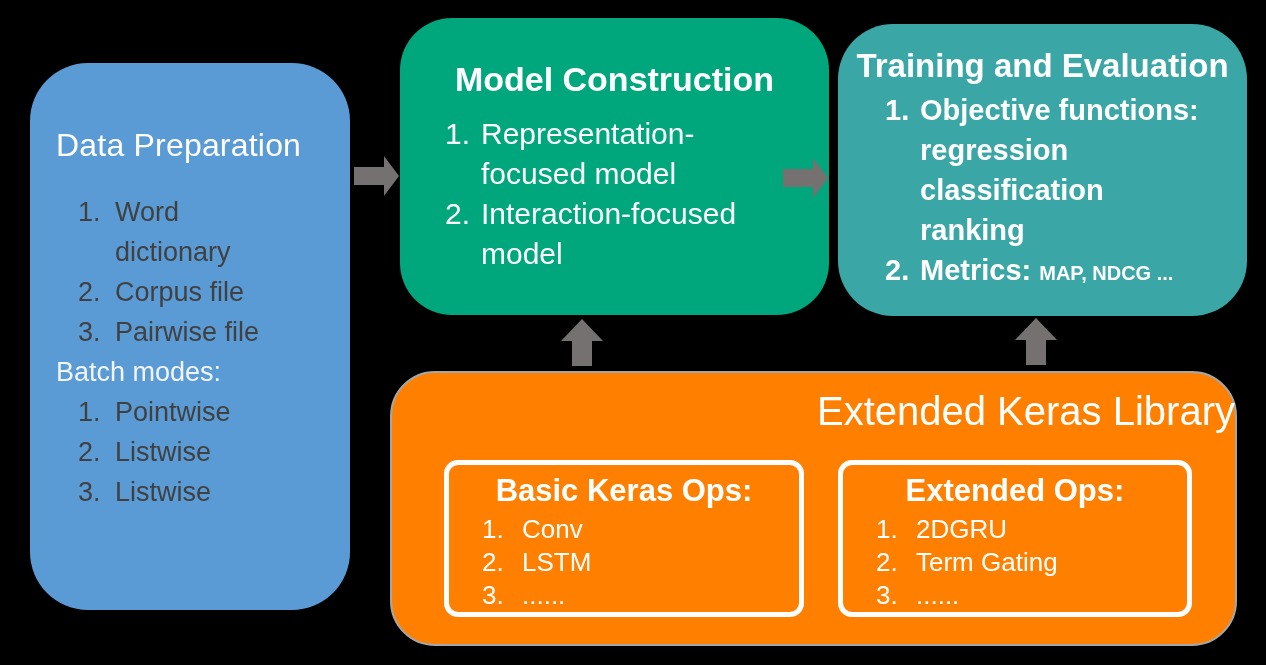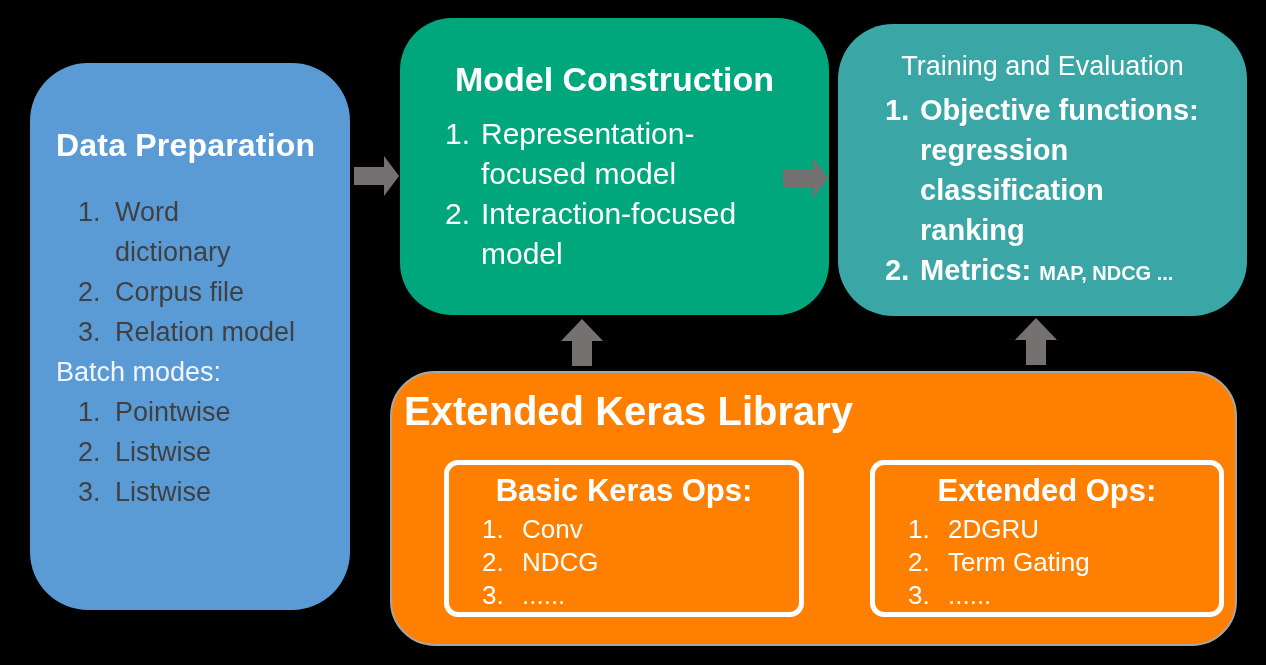--- a/index.html
+++ b/index.html
@@ -17,48 +17,48 @@
   body{font-family:"Liberation Sans", sans-serif;}
   .canvas{
     position:relative;width:1266px;height:665px;
     background:var(--background);overflow:hidden;color:var(--text);
   }
   .box{position:absolute;color:var(--text);}
   .pre{white-space:pre-line;}
 
   
   .box-blue{left:30px;top:63px;width:320px;height:547px;border-radius:58px;background:var(--blue);}
-  .box-blue h2{font-size:32px;font-weight:bold;line-height:40px;margin:62px 0 27px 26px;letter-spacing:0.2px;}
+  .box-blue h2{font-size:32px;font-weight:normal;line-height:40px;margin:62px 0 27px 26px;letter-spacing:0.2px;}
   .box-blue .group-label{margin-left:26px;font-size:27px;line-height:40px;color:#F2F6FC;}
   .box-blue ol{list-style:none;margin:0 0 0 48px;counter-reset:li;}
   .box-blue li{position:relative;counter-increment:li;padding-left:37px;font-size:27px;line-height:40px;color:#404040;}
   .box-blue li::before{content:counter(li) ".";position:absolute;left:0;}
 
   
   .box-green{left:400px;top:18px;width:429px;height:297px;border-radius:52px;background:var(--green);}
   .box-green h2{font-size:34px;font-weight:bold;line-height:42px;margin-top:40px;text-align:center;}
   .box-green ol{list-style:none;margin:14px 0 0 45px;counter-reset:li;}
   .box-green li{position:relative;counter-increment:li;padding-left:36px;font-size:30px;line-height:40px;}
   .box-green li::before{content:counter(li) ".";position:absolute;left:0;}
 
   
   .box-teal{left:838px;top:24px;width:409px;height:292px;border-radius:55px;background:var(--teal);}
-  .box-teal h2{font-size:27px;font-weight:normal;line-height:40px;margin-top:22px;text-align:center;}
+  .box-teal h2{font-size:33px;font-weight:bold;line-height:40px;margin-top:22px;text-align:center;}
   .box-teal ol{list-style:none;margin:4px 0 0 47px;counter-reset:li;font-weight:bold;}
   .box-teal li{position:relative;counter-increment:li;padding-left:35px;font-size:29px;line-height:40px;}
   .box-teal li::before{content:counter(li) ".";position:absolute;left:0;}
   .metrics-detail{font-size:20px;text-align:right;}
 
   
   .box-orange{left:390px;top:371px;width:847px;height:275px;border-radius:45px;
     background:var(--orange);border:2px solid var(--orange-border);}
-  .box-orange h2{font-size:40px;font-weight:bold;line-height:48px;margin-top:14px;text-align:left;padding-left:12px;}
+  .box-orange h2{font-size:40px;font-weight:normal;line-height:48px;margin-top:14px;text-align:right;padding-left:12px;}
   .inner-box{position:absolute;border:5px solid #fff;border-radius:14px;}
   .inner-basic{left:52px;top:87px;width:360px;height:157px;}
-  .inner-extended{left:478px;top:87px;width:354px;height:157px;}
+  .inner-extended{left:446px;top:87px;width:354px;height:157px;}
   .inner-box h3{font-size:31px;font-weight:bold;line-height:36px;margin-top:8px;text-align:center;}
   .inner-box ol{list-style:none;margin:4px 0 0 33px;counter-reset:li;}
   .inner-box li{position:relative;counter-increment:li;padding-left:40px;font-size:26px;line-height:33px;}
   .inner-box li::before{content:counter(li) ".";position:absolute;left:0;}
 
   
   .arrow{position:absolute;color:var(--arrow);line-height:0;}
   .arrow-r1{left:354px;top:156px;}
   .arrow-r2{left:783px;top:158px;}
   .arrow-u1{left:561px;top:319px;}
@@ -68,21 +68,21 @@
 <body>
 
 <div class="canvas">
 
   <section class="box box-blue">
     <h2>Data Preparation</h2>
     <ol>
       <li class="pre">Word
 dictionary</li>
       <li>Corpus file</li>
-      <li>Relation model</li>
+      <li>Pairwise file</li>
     </ol>
     <div class="group-label">Batch modes:</div>
     <ol>
       <li>Pointwise</li>
       <li>Listwise</li>
       <li>Listwise</li>
     </ol>
   </section>
 
   <section class="box box-green">
@@ -106,21 +106,21 @@
     </ol>
   </section>
 
   <section class="box box-orange">
     <h2>Extended Keras Library</h2>
 
     <div class="inner-box inner-basic">
       <h3>Basic Keras Ops:</h3>
       <ol>
         <li>Conv</li>
-        <li>NDCG</li>
+        <li>LSTM</li>
         <li>......</li>
       </ol>
     </div>
 
     <div class="inner-box inner-extended">
       <h3>Extended Ops:</h3>
       <ol>
         <li>2DGRU</li>
         <li>Term Gating</li>
         <li>......</li>

